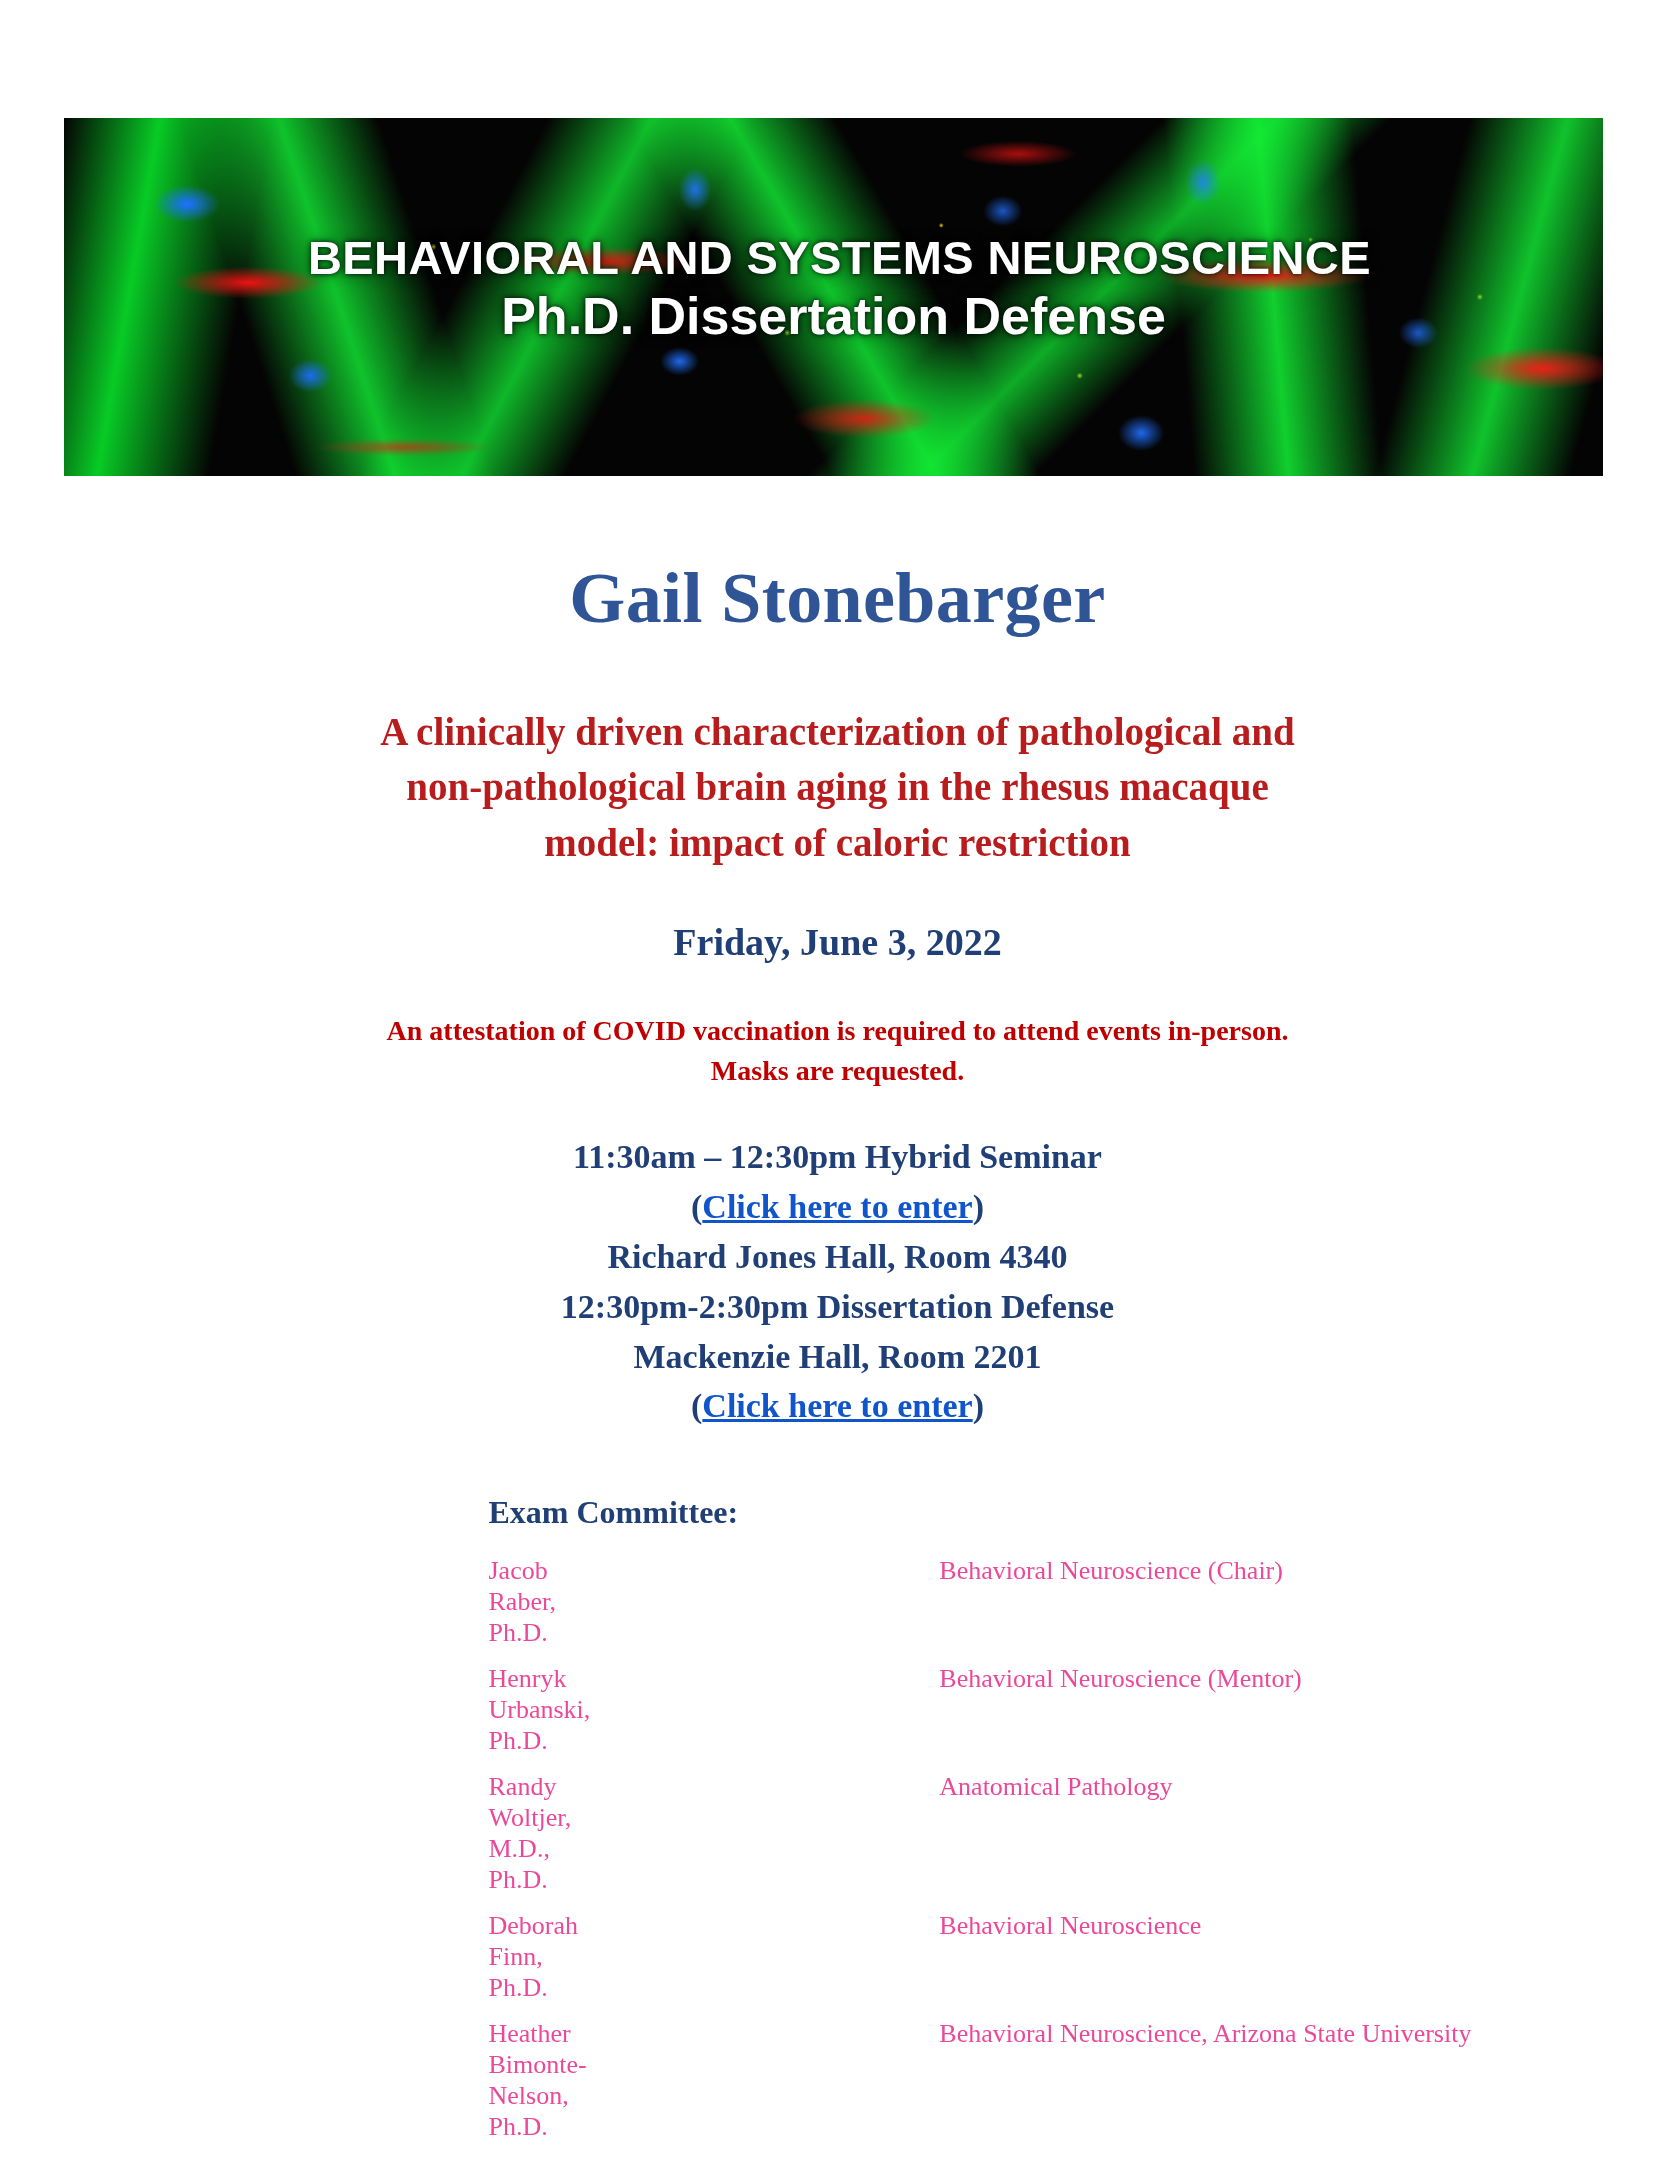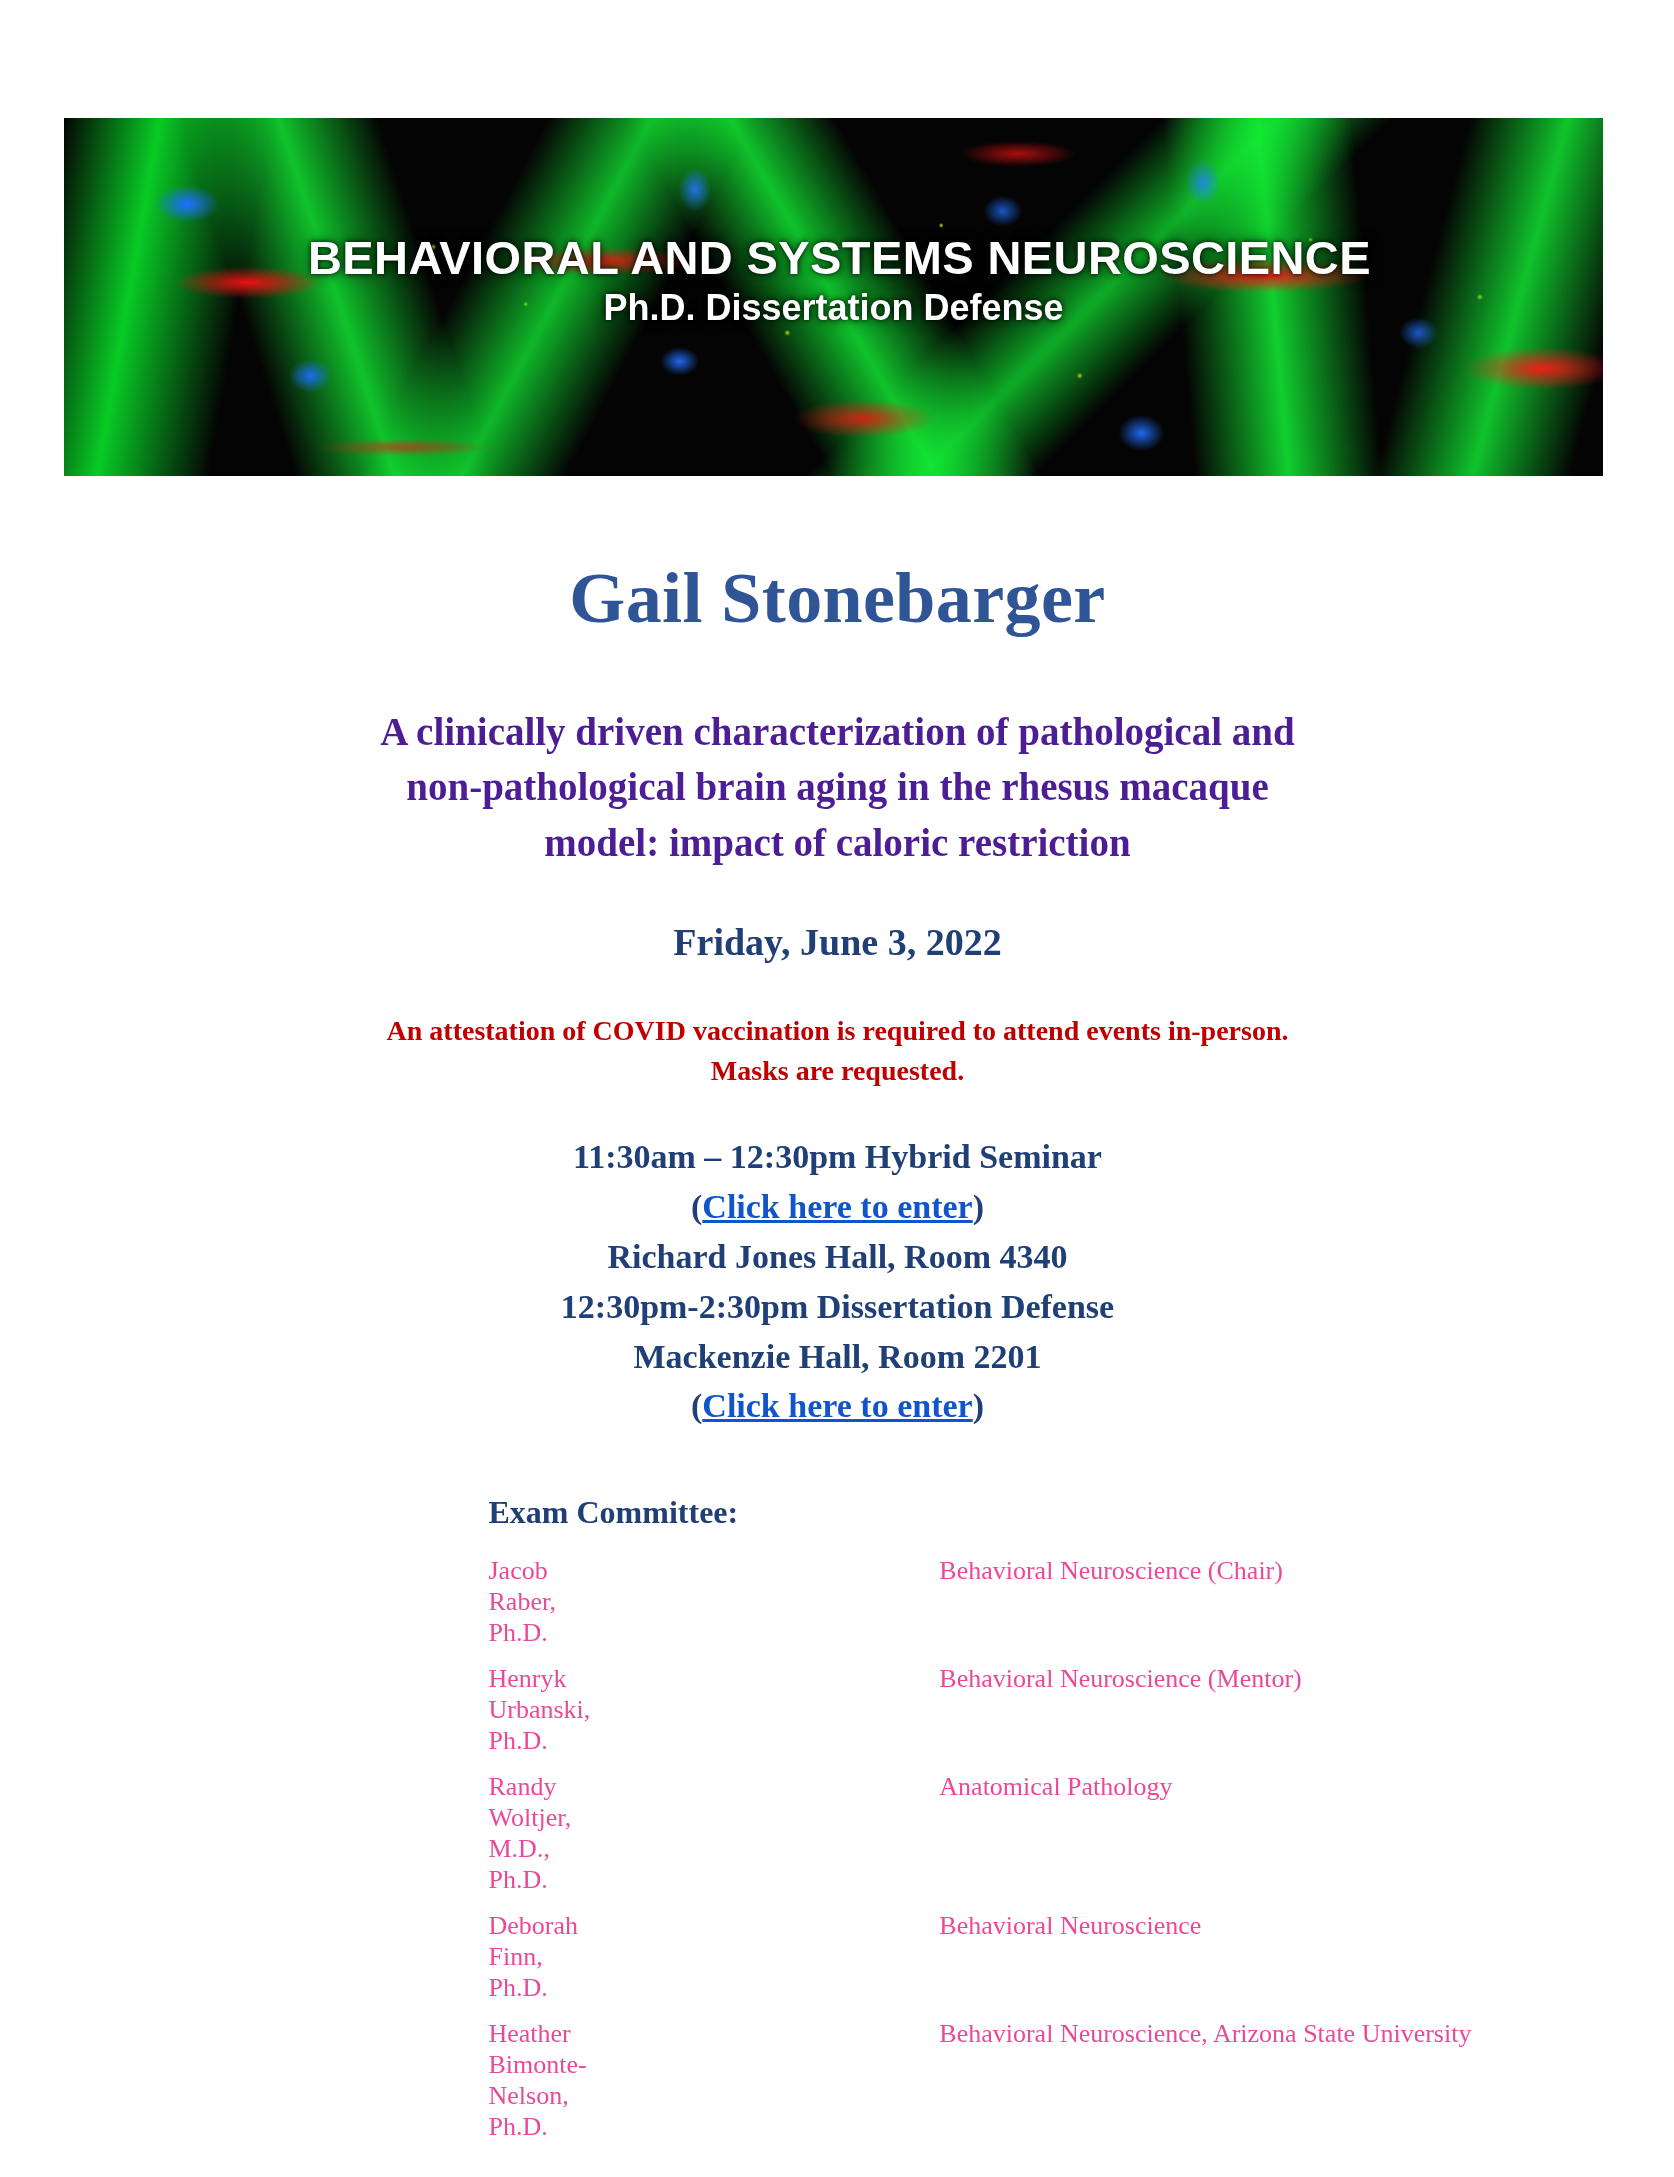--- a/index.html
+++ b/index.html
@@ -76,21 +76,21 @@
     text-shadow: 0 0 5.4px rgba(0,0,0,0.85), 0 0 12.5px rgba(0,0,0,0.6);
   }
   .banner-line1 {
     font-size: 47px;
     font-weight: bold;
     letter-spacing: 0.4px;
     line-height: 1.08;
     padding-left: 12px;
   }
   .banner-line2 {
-    font-size: 36px;
+    font-size: 52px;
     font-weight: bold;
     line-height: 1.15;
     margin-top: 3.6px;
   }
 
   
   .content {
     margin: 0 auto;
     width: 1397px;
     text-align: center;
@@ -105,21 +105,21 @@
   }
   .candidate {
     margin-top: 14.3px;
     font-size: 32px;
     color: #2f5597;
   }
   .title {
     margin-top: 70px;
     font-size: 39px;
     font-weight: bold;
-    color: #4c1d95;
+    color: #b91c1c;
     line-height: 1.42;
   }
   .date {
     margin-top: 50px;
     font-size: 38px;
     font-weight: bold;
     color: #1f3f76;
   }
   .notice {
     margin-top: 47px;

